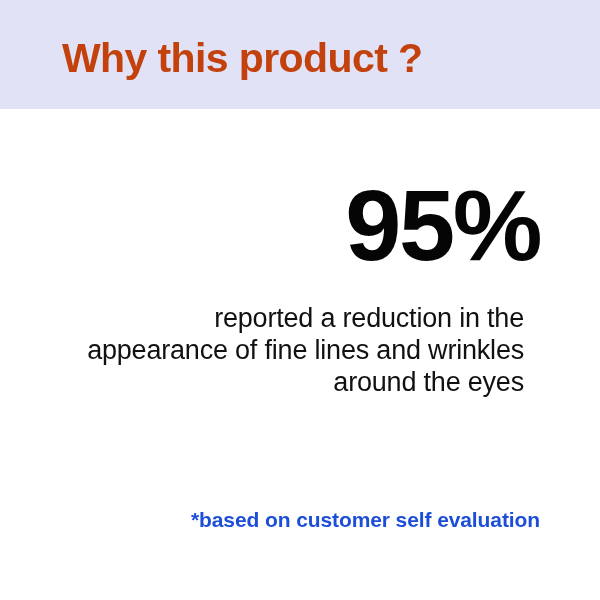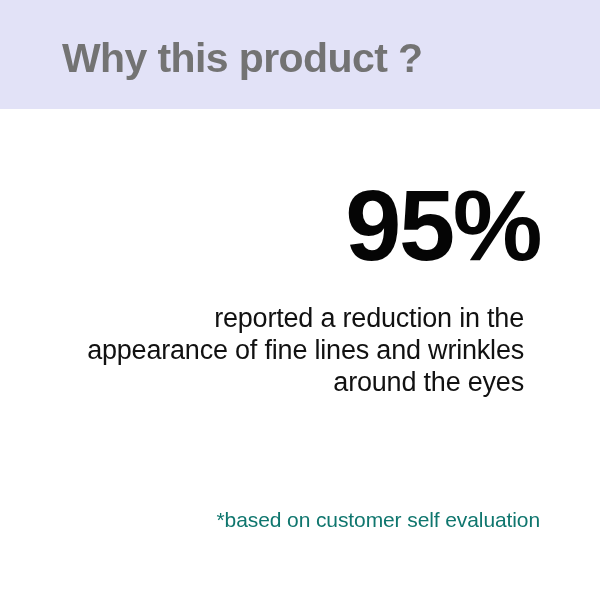--- a/index.html
+++ b/index.html
@@ -32,21 +32,21 @@
   }
   .header-title {
     position: absolute;
     left: 62px;
     top: 38px;
     margin: 0;
     font-family: "Liberation Sans", sans-serif;
     font-size: 41px;
     font-weight: 700;
     letter-spacing: -0.6px;
-    color: #737373;
+    color: #c2410c;
     line-height: 1.0;
     white-space: nowrap;
   }
 
   
   .content {
     position: absolute;
     left: 0;
     top: 109px;
     width: 600px;
@@ -89,24 +89,24 @@
 
   .footnote {
     position: absolute;
     left: 60px;
     top: 398px;
     width: 480px;    
     margin: 0;
     text-align: right;
     font-family: "Liberation Sans", sans-serif;
     font-size: 21px;
-    font-weight: 400;
+    font-weight: 700;
     letter-spacing: -0.1px;
     line-height: 1.2;
-    color: #0f766e;
+    color: #1d4ed8;
   }
 </style>
 </head>
 <body>
 
 <div class="page">
 
   <div class="header-band">
     <h1 class="header-title">Why this product ?</h1>
   </div>

